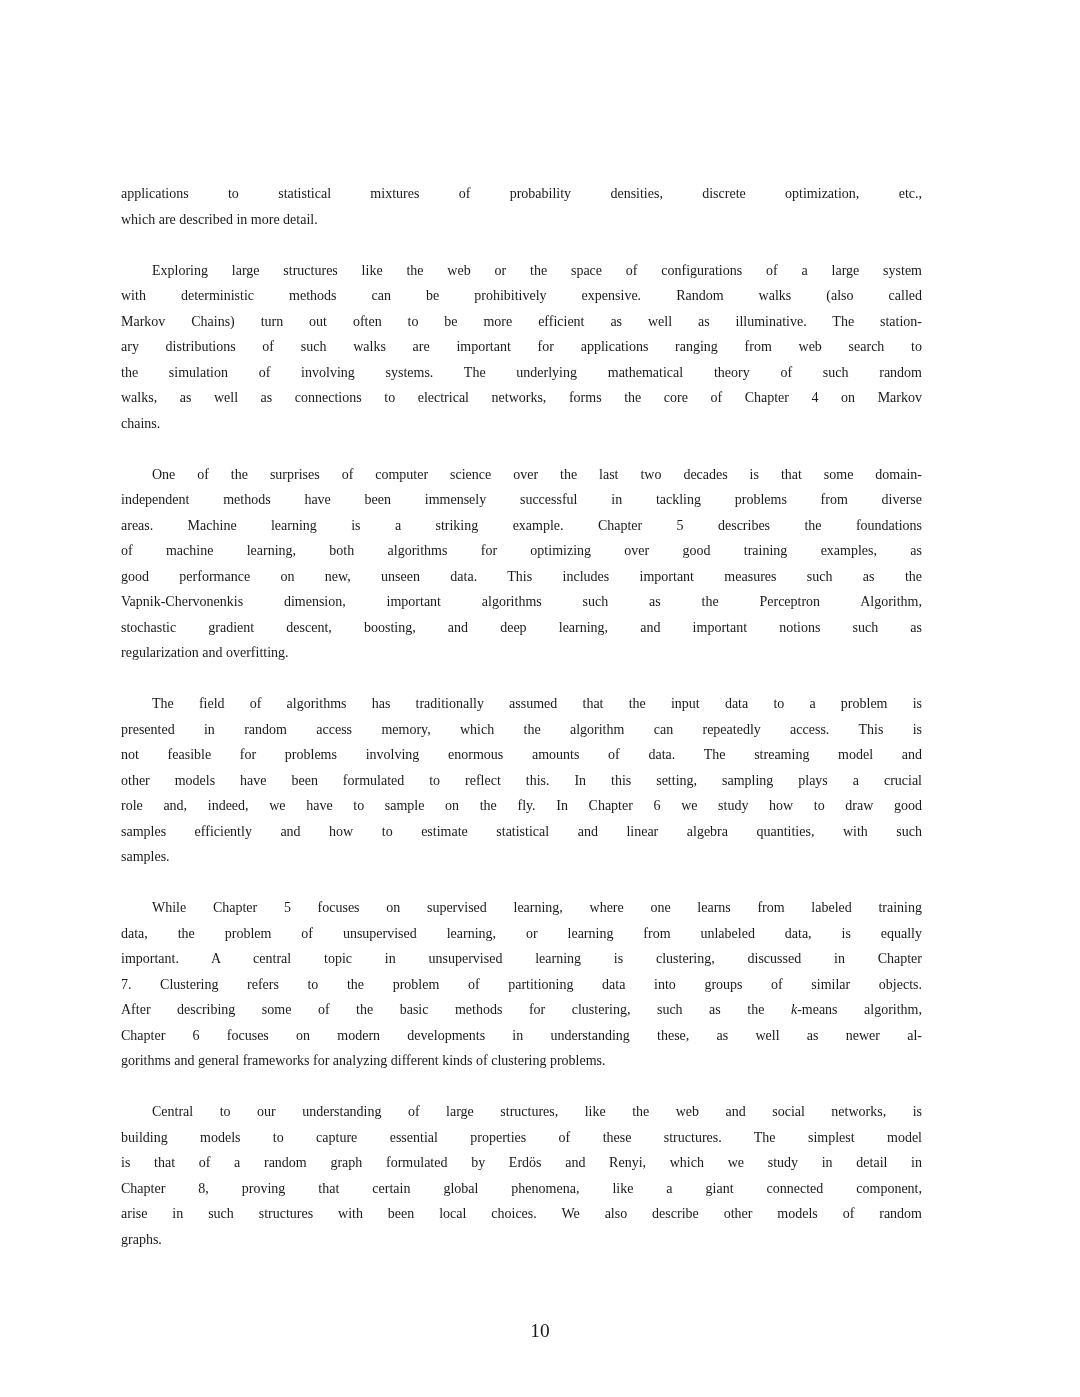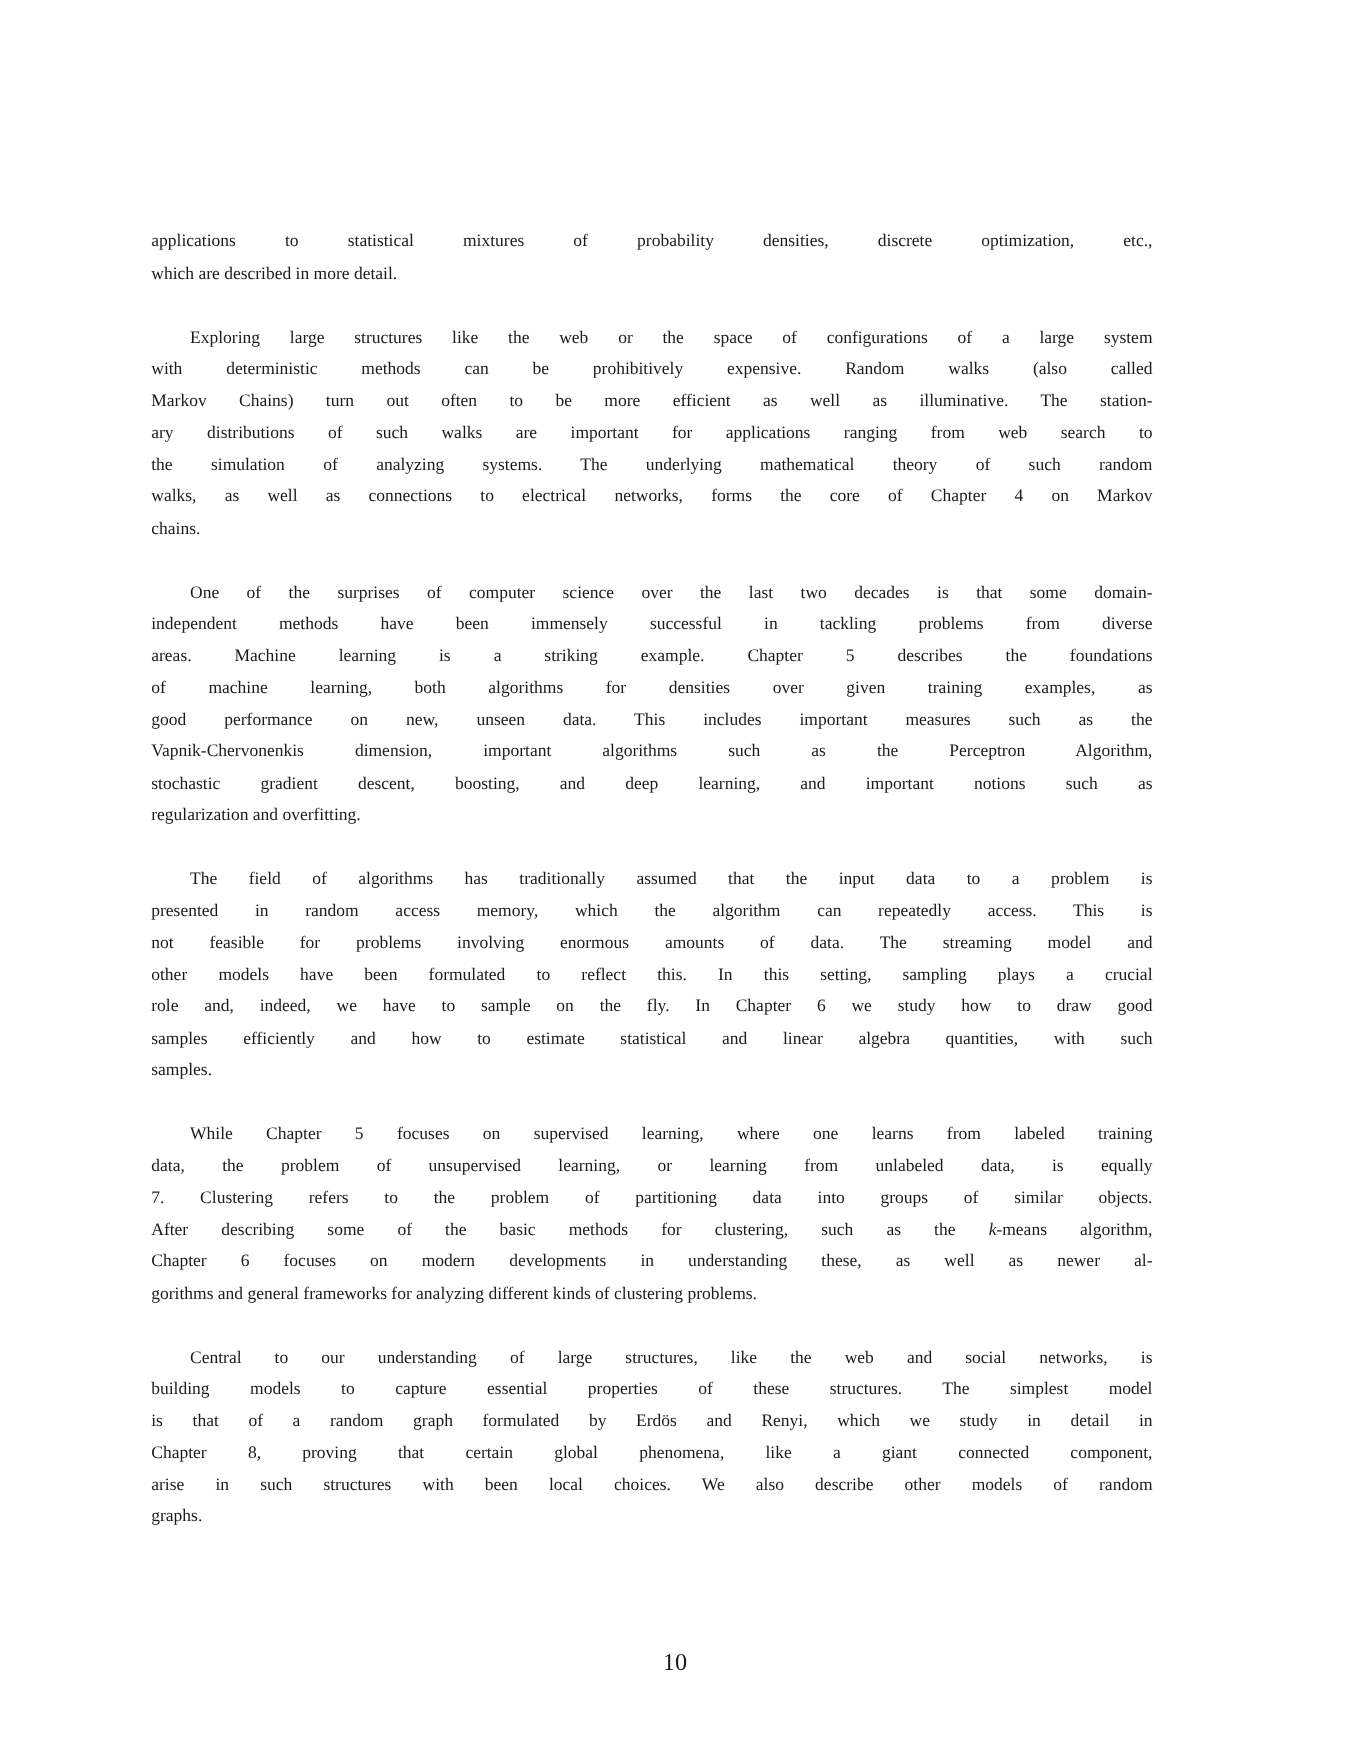--- a/index.html
+++ b/index.html
@@ -33,49 +33,50 @@
     <div class="para">
       <span class="line first">applications to statistical mixtures of probability densities, discrete optimization, etc.,</span>
       <span class="line last">which are described in more detail.</span>
     </div>
 
     <div class="para indent">
       <span class="line first">Exploring large structures like the web or the space of configurations of a large system</span>
       <span class="line">with deterministic methods can be prohibitively expensive.  Random walks (also called</span>
       <span class="line">Markov Chains) turn out often to be more efficient as well as illuminative. The station-</span>
       <span class="line">ary distributions of such walks are important for applications ranging from web search to</span>
-      <span class="line">the simulation of analyzing systems. The underlying mathematical theory of such random</span>
+      <span class="line">the simulation of involving systems. The underlying mathematical theory of such random</span>
       <span class="line">walks, as well as connections to electrical networks, forms the core of Chapter 4 on Markov</span>
       <span class="line last">chains.</span>
     </div>
 
     <div class="para indent">
       <span class="line first">One of the surprises of computer science over the last two decades is that some domain-</span>
       <span class="line">independent methods have been immensely successful in tackling problems from diverse</span>
       <span class="line">areas.  Machine learning is a striking example.  Chapter 5 describes the foundations</span>
-      <span class="line">of machine learning, both algorithms for densities over given training examples, as</span>
+      <span class="line">of machine learning, both algorithms for optimizing over good training examples, as</span>
       <span class="line">good performance on new, unseen data.  This includes important measures such as the</span>
       <span class="line">Vapnik-Chervonenkis dimension, important algorithms such as the Perceptron Algorithm,</span>
       <span class="line">stochastic gradient descent, boosting, and deep learning, and important notions such as</span>
       <span class="line last">regularization and overfitting.</span>
     </div>
 
     <div class="para indent">
       <span class="line first">The field of algorithms has traditionally assumed that the input data to a problem is</span>
       <span class="line">presented in random access memory, which the algorithm can repeatedly access.  This is</span>
       <span class="line">not feasible for problems involving enormous amounts of data. The streaming model and</span>
       <span class="line">other models have been formulated to reflect this. In this setting, sampling plays a crucial</span>
       <span class="line">role and, indeed, we have to sample on the fly. In Chapter 6 we study how to draw good</span>
       <span class="line">samples efficiently and how to estimate statistical and linear algebra quantities, with such</span>
       <span class="line last">samples.</span>
     </div>
 
     <div class="para indent">
       <span class="line first">While Chapter 5 focuses on supervised learning, where one learns from labeled training</span>
       <span class="line">data, the problem of unsupervised learning, or learning from unlabeled data, is equally</span>
+      <span class="line">important.  A central topic in unsupervised learning is clustering, discussed in Chapter</span>
       <span class="line">7.  Clustering refers to the problem of partitioning data into groups of similar objects.</span>
       <span class="line kmeans">After describing some of the basic methods for clustering, such as the <em>k</em>-means algorithm,</span>
       <span class="line">Chapter 6 focuses on modern developments in understanding these, as well as newer al-</span>
       <span class="line last">gorithms and general frameworks for analyzing different kinds of clustering problems.</span>
     </div>
 
     <div class="para indent">
       <span class="line first">Central to our understanding of large structures, like the web and social networks, is</span>
       <span class="line">building models to capture essential properties of these structures.  The simplest model</span>
       <span class="line">is that of a random graph formulated by Erdös and Renyi, which we study in detail in</span>

